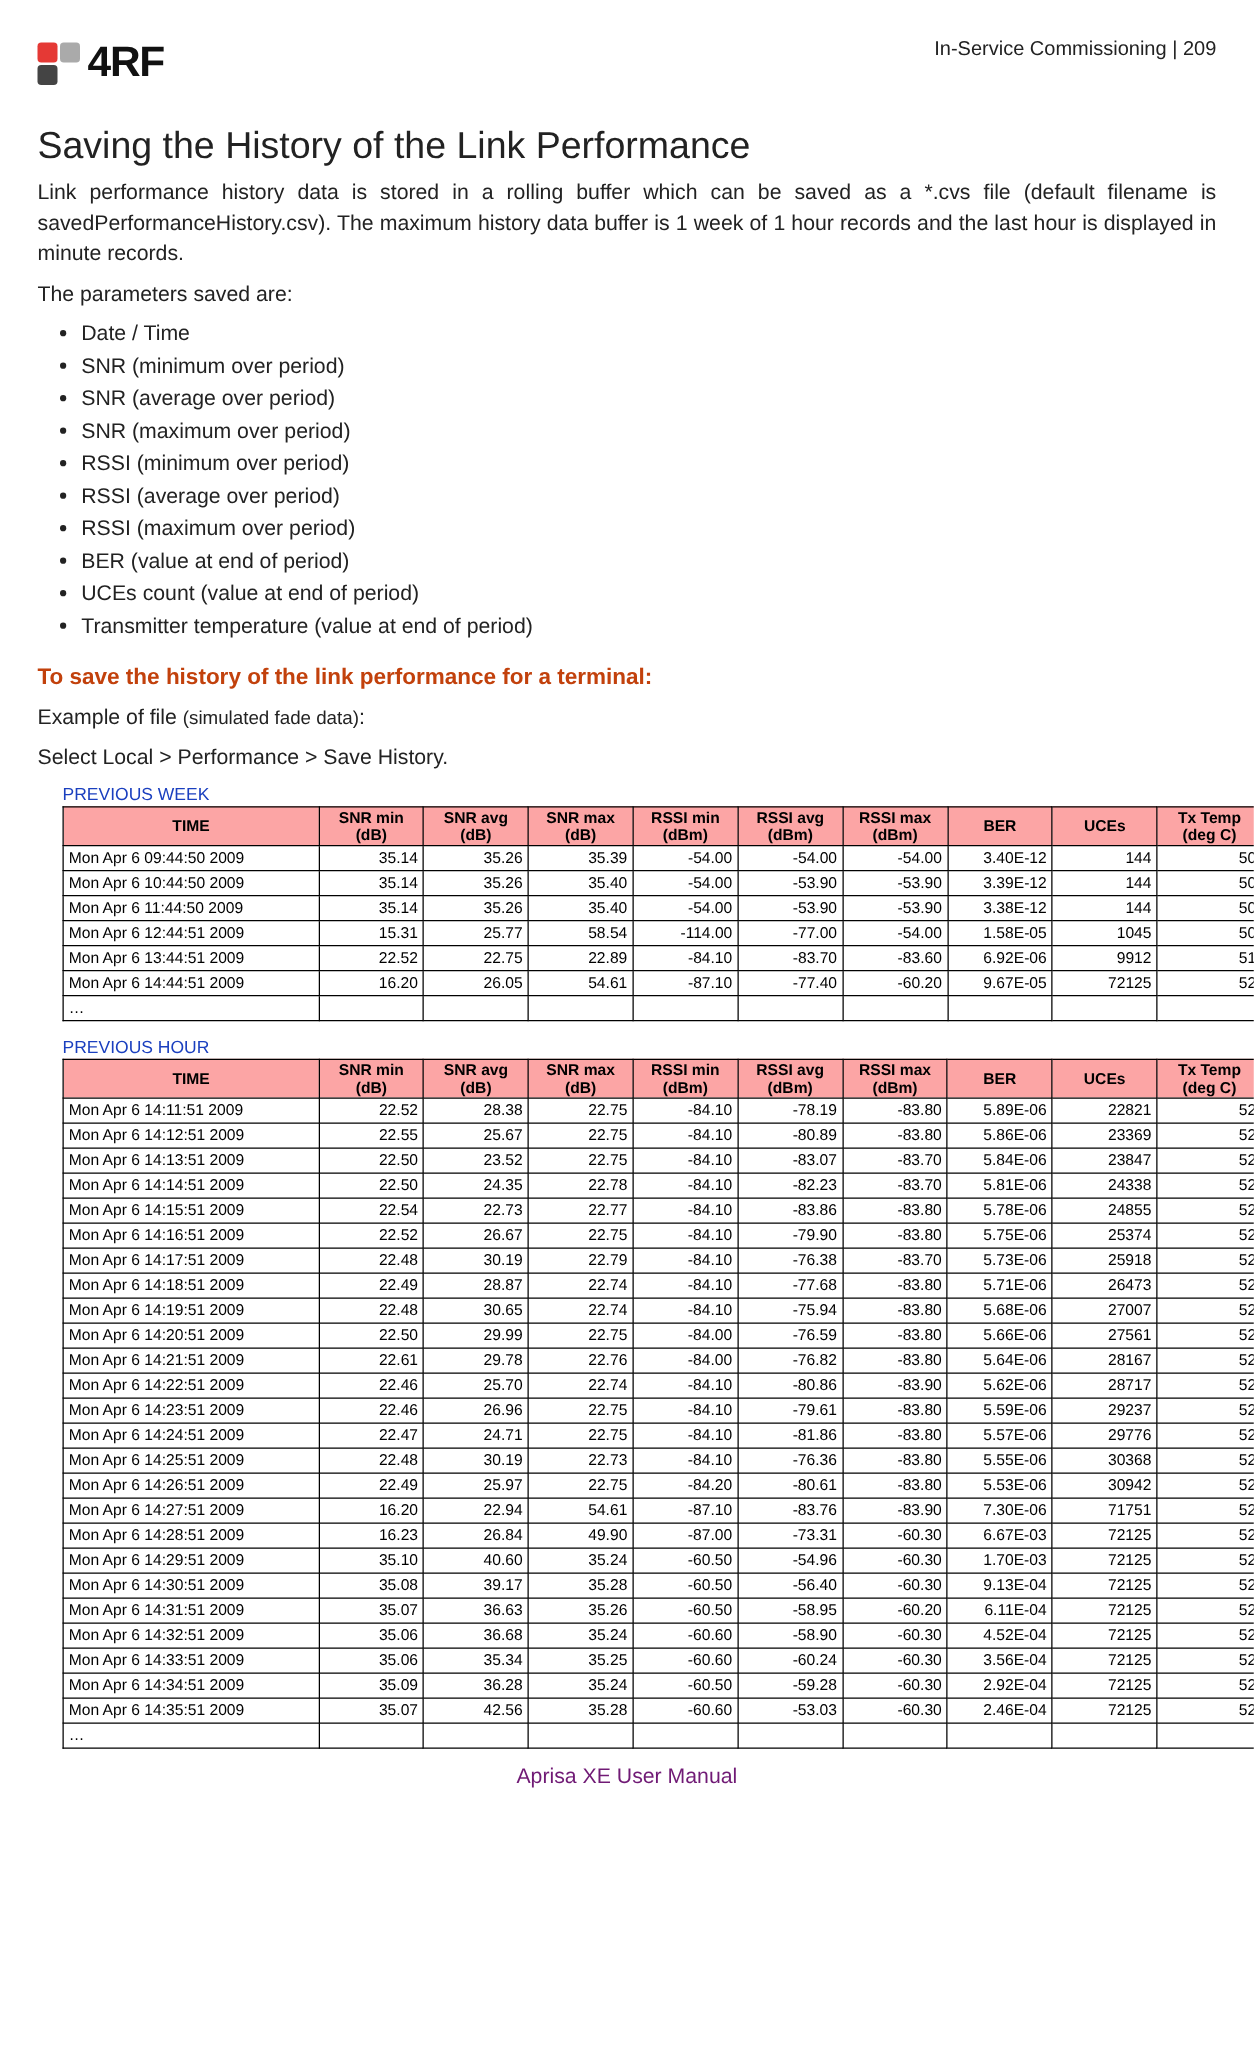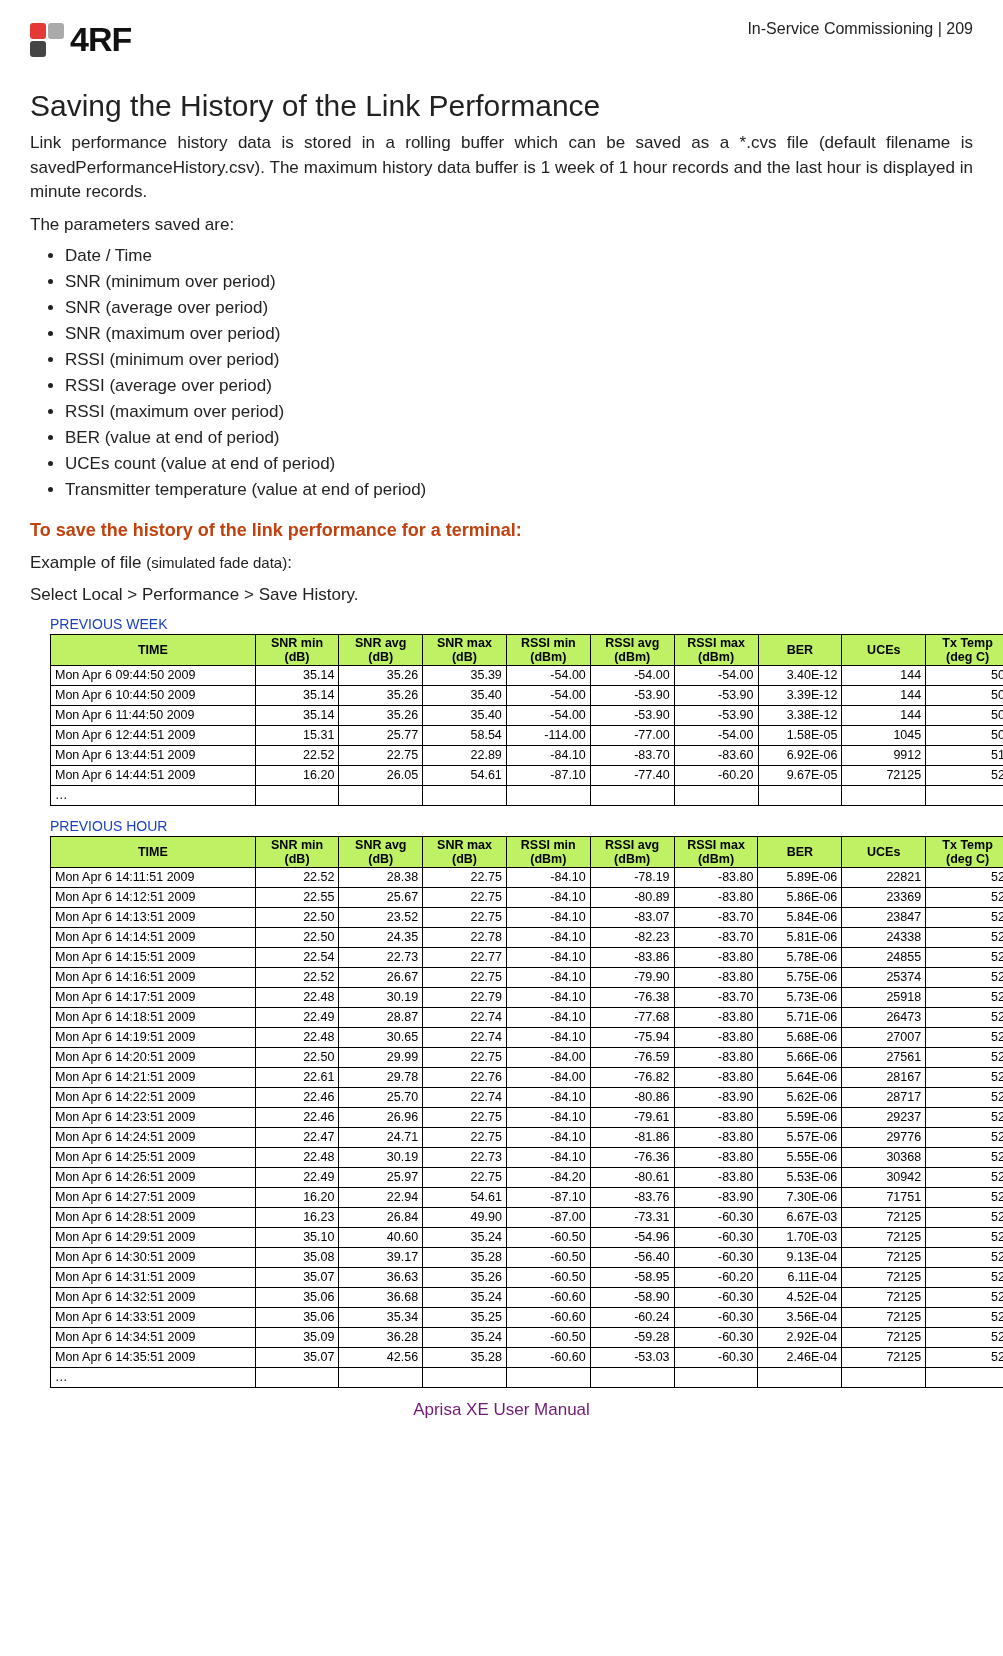--- a/index.html
+++ b/index.html
@@ -3,21 +3,21 @@
 <meta charset="utf-8">
 <style>
   body {
     font-family: Verdana, Arial, sans-serif;
     margin: 0;
     padding: 0;
     width: 1003px;
     color: #000;
   }
   .page {
-    padding: 20px 30px 10px 30px;
+    padding: 31px 30px 10px 30px;
     position: relative;
   }
   .topbar {
     display: flex;
     justify-content: space-between;
     align-items: flex-start;
     margin-bottom: 30px;
   }
   .logo {
     display: flex;
@@ -95,21 +95,21 @@
   }
   table.data th, table.data td {
     border: 1px solid #000;
     padding: 1px 4px;
     height: 17px;
     vertical-align: middle;
   }
   table.data th {
     text-align: center;
     font-weight: bold;
-    background: #bef264;
+    background: #fca5a5;
   }
   table.data td {
     text-align: right;
   }
   table.data td:first-child {
     text-align: left;
   }
   .col-time { width: 200px; }
   .col-num { width: 76px; }
   .footer {

